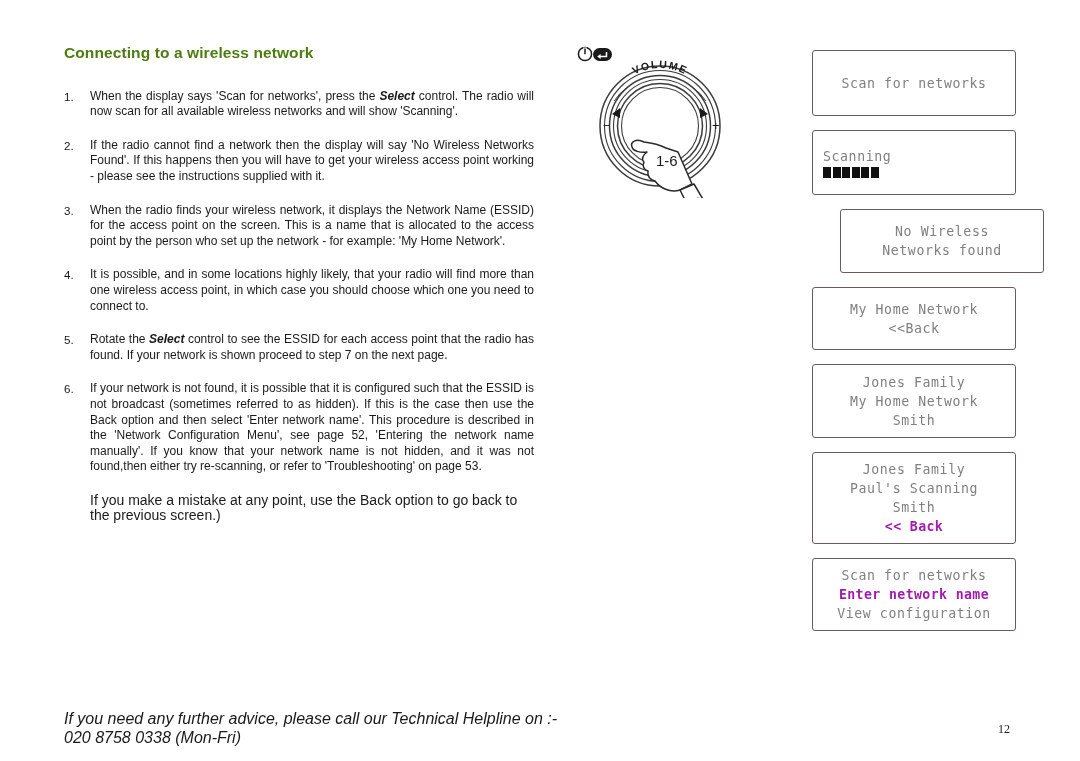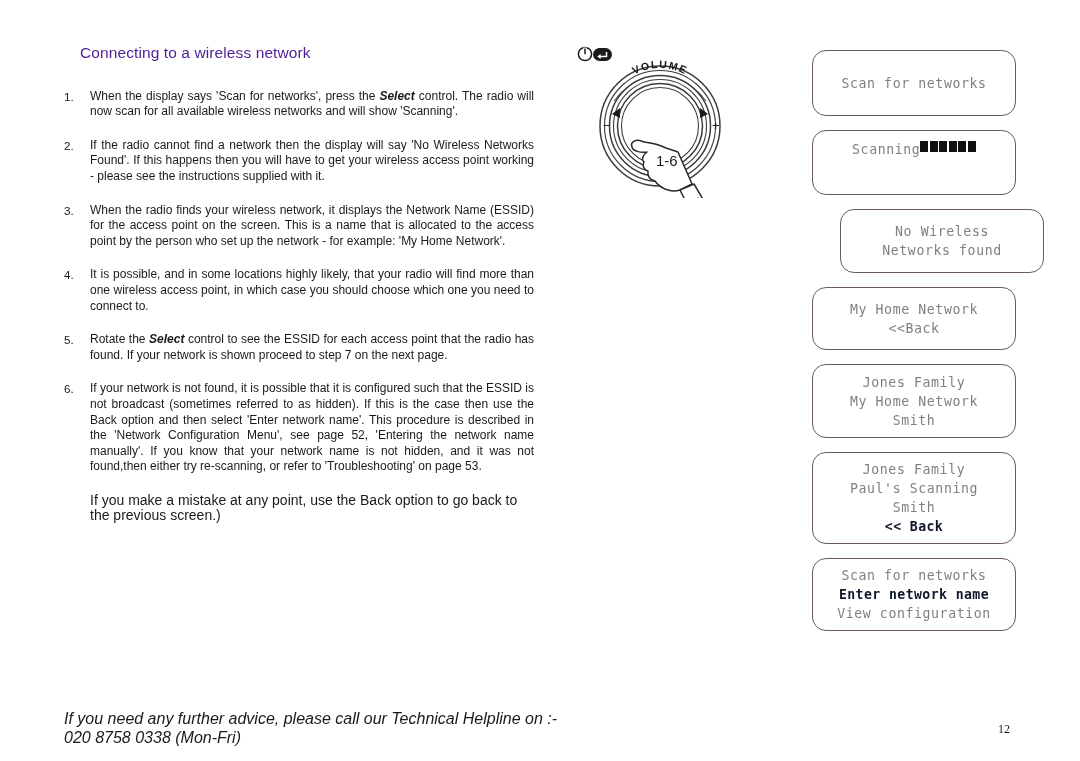--- a/index.html
+++ b/index.html
@@ -25,24 +25,24 @@
   
   .text-col {
     position: absolute;
     left: 64px;
     top: 44px;
     width: 470px;
   }
 
   .page-title {
     font-size: 15.5px;
-    font-weight: normal;
-    color: #4c1d95;
+    font-weight: bold;
+    color: #4d7c0f;
     letter-spacing: 0.1px;
-    margin: 0 0 26px 16px;
+    margin: 0 0 26px 0;
     line-height: 1.2;
   }
 
   .step {
     display: flex;
     align-items: flex-start;
     margin-bottom: 18px;
   }
   .step-num {
     width: 26px;
@@ -105,43 +105,43 @@
   
   .screens {
     position: absolute;
     left: 812px;
     top: 50px;
     width: 204px;
   }
   .lcd {
     box-sizing: border-box;
     border: 1.3px solid #6d5a5c;
-    border-radius: 14px;
+    border-radius: 3px;
     background: #ffffff;
     width: 204px;
     margin-bottom: 14px;
     padding: 9px 10px;
     font-family: "DejaVu Sans Mono", "Liberation Mono", monospace;
     font-size: 13.2px;
     line-height: 19px;
     color: #808080;
     letter-spacing: 0.6px;
   }
   .lcd .ln { white-space: pre; }
   .lcd .ln.bold {
     font-weight: bold;
-    color: #0f172a;
+    color: #a21caf;
     letter-spacing: 0.4px;
   }
   .lcd.center, .lcd.center .ln { text-align: center; }
   .lcd.left, .lcd.left .ln { text-align: left; }
 
   
   .lcd.h1 { height: 66px; display:flex; flex-direction:column; justify-content:center; }
-  .lcd.h2 { height: 65px; display:flex; flex-direction:row; justify-content:center; }
+  .lcd.h2 { height: 65px; display:flex; flex-direction:column; justify-content:center; }
   .lcd.h3 { height: 64px; display:flex; flex-direction:column; justify-content:center;margin-left:28px; }
   .lcd.h4 { height: 63px; display:flex; flex-direction:column; justify-content:center; }
   .lcd.h5 { height: 74px; display:flex; flex-direction:column; justify-content:center; }
   .lcd.h6 { height: 92px; display:flex; flex-direction:column; justify-content:center; }
   .lcd.h7 { height: 73px; display:flex; flex-direction:column; justify-content:center; }
 
   .progress {
     margin-top: 1px;
     display: flex;
     gap: 1.5px;

